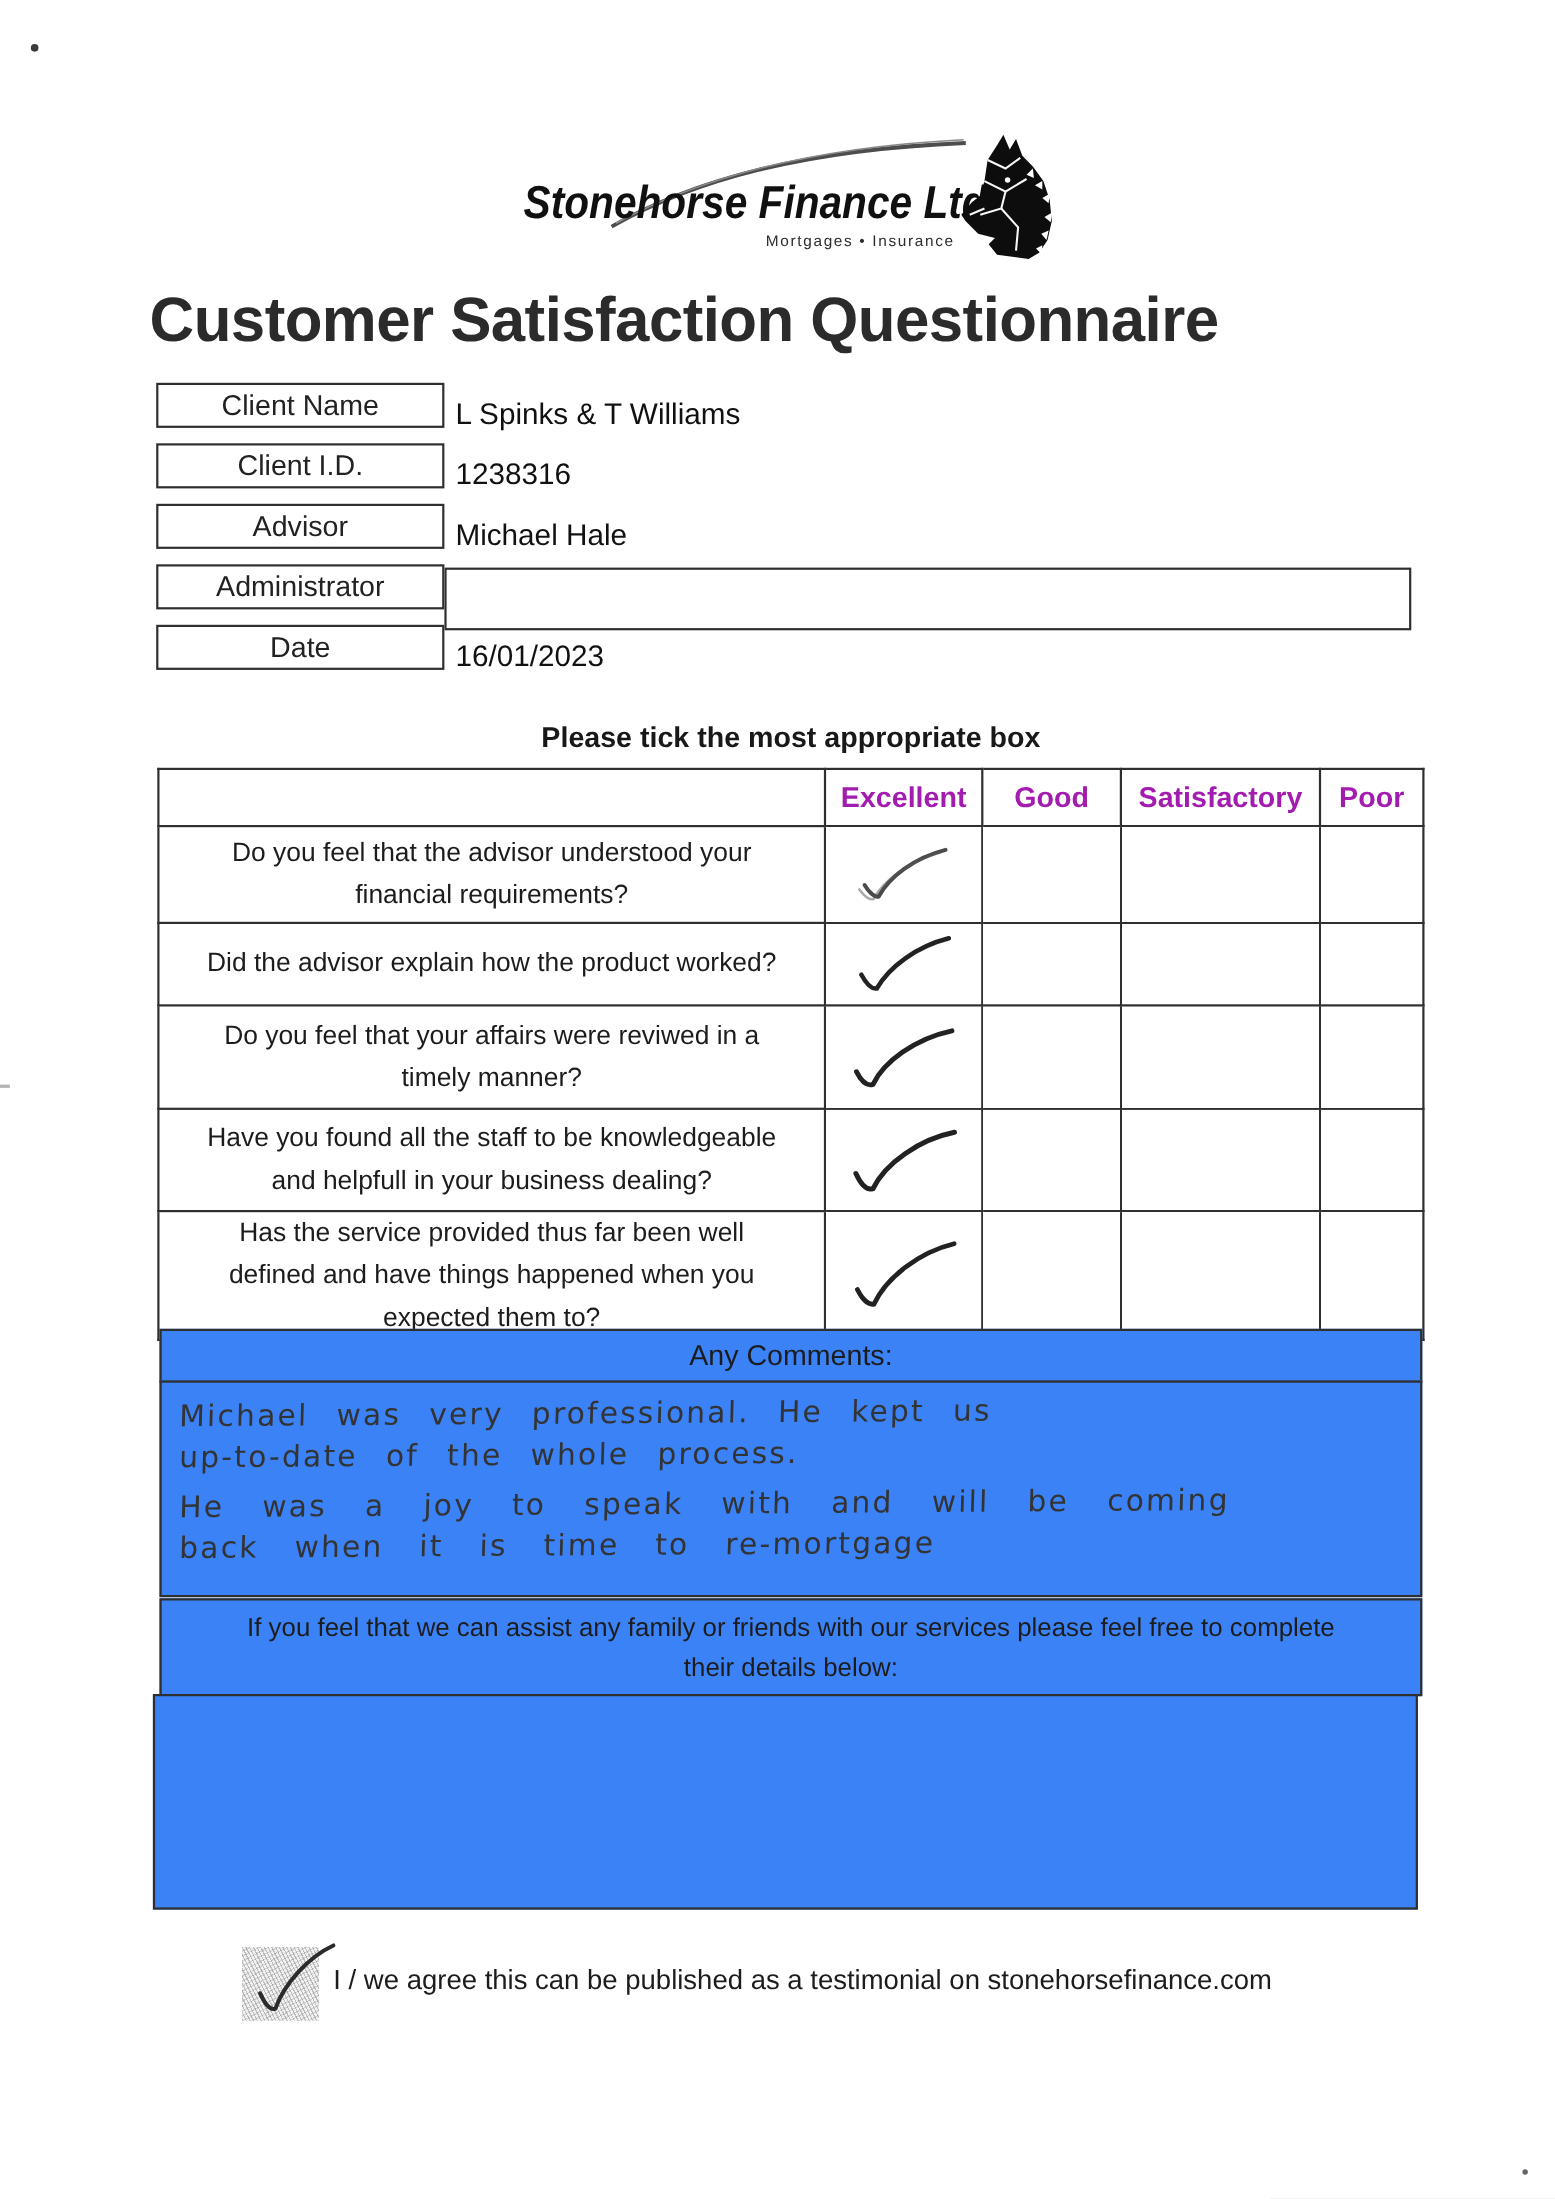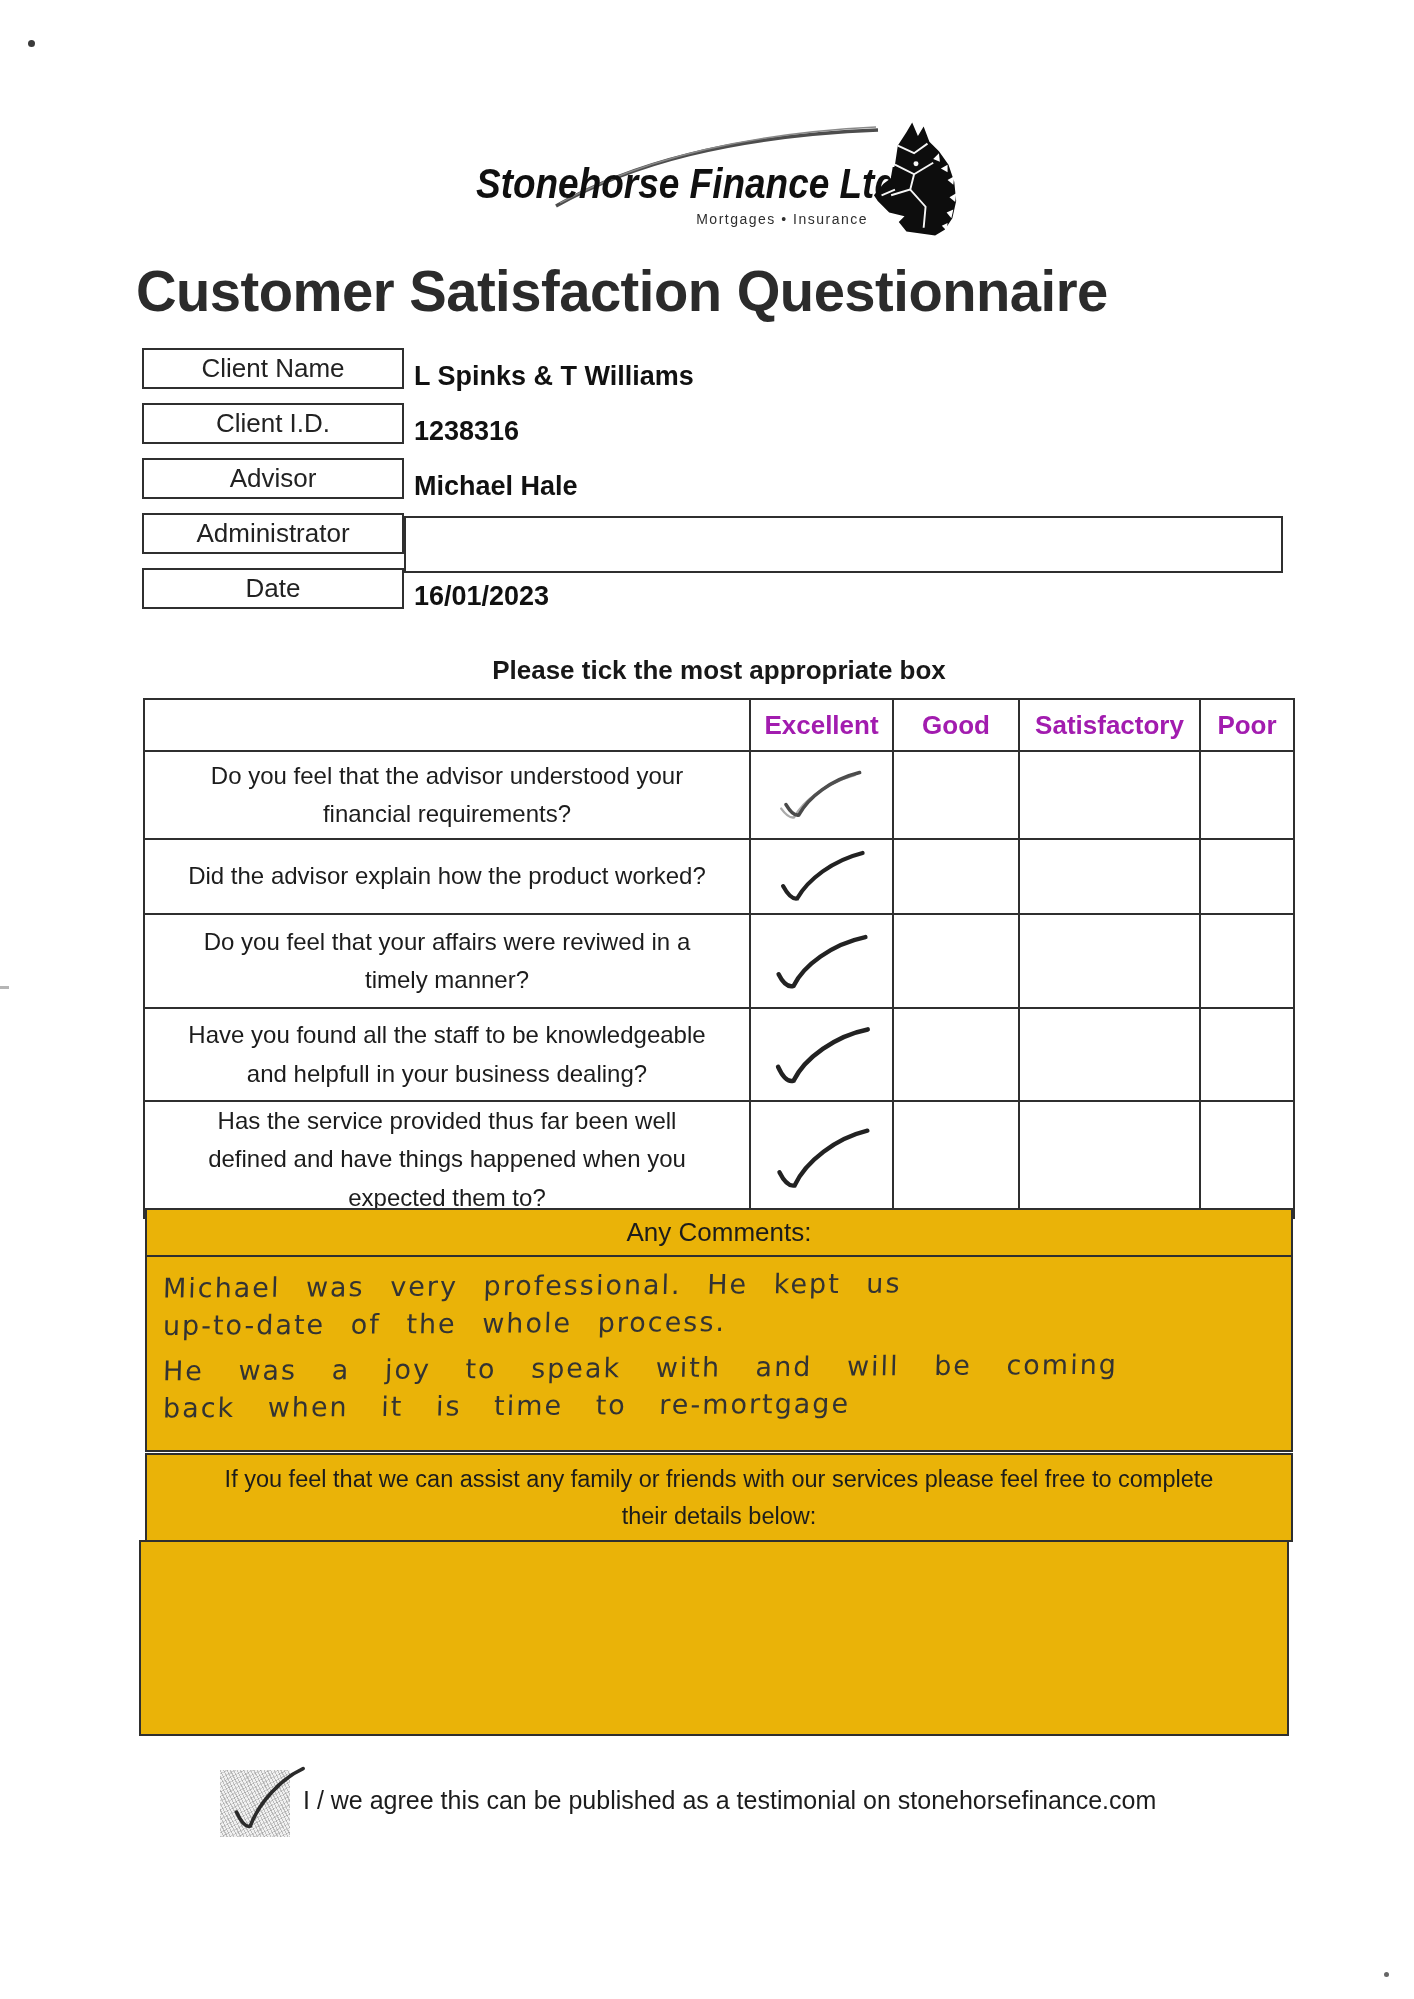--- a/index.html
+++ b/index.html
@@ -29,21 +29,21 @@
     letter-spacing:-.5px;white-space:nowrap;transform:scaleX(.985);transform-origin:left center;
   }
 
   
   .label-box{
     position:absolute;left:142px;width:262px;height:41px;border:2px solid #2f2f2f;
     box-sizing:border-box;display:flex;align-items:center;justify-content:center;
     font-size:26px;color:#222;background:#fff;
   }
   .client-value{
-    position:absolute;left:414px;height:57px;line-height:57px;font-size:27px;font-weight:bold;
+    position:absolute;left:414px;height:57px;line-height:57px;font-size:27px;font-weight:normal;
     color:#111;white-space:nowrap;
   }
   #admin-field{
     left:404px;top:516px;width:879px;height:57px;border:2px solid #2f2f2f;box-sizing:border-box;background:#fff;
   }
 
   #instruction{
     left:145px;top:655px;width:1148px;text-align:center;font-size:26px;font-weight:bold;color:#181818;
   }
 
@@ -56,21 +56,21 @@
   }
   #ratings th{font-size:26px;font-weight:600;color:#a21caf;text-align:center;}
   .q-cell{
     font-size:24px;color:#1c1c1c;text-align:center;line-height:1.6;padding:0 42px !important;margin-top:32px;
   }
   .rate-cell{text-align:center;vertical-align:middle;position:relative;}
   .tick{display:inline-block;vertical-align:middle;}
 
   
   .row-box{
-    position:absolute;left:145px;width:1148px;border:2px solid #2f2f2f;box-sizing:border-box;background:#eab308;
+    position:absolute;left:145px;width:1148px;border:2px solid #2f2f2f;box-sizing:border-box;background:#3b82f6;
   }
   #comments-header{top:1208px;height:49px;display:flex;align-items:center;justify-content:center;
     font-size:26px;color:#1c1c1c;}
   #comments-box{top:1255px;height:197px;}
   .hand{
     position:absolute;left:16px;font-size:27px;color:#333;letter-spacing:2px;word-spacing:15px;
     font-family:"DejaVu Sans",sans-serif;transform:rotate(-.4deg) skewX(-2deg);white-space:nowrap;
   }
   #referral-box{top:1453px;height:89px;display:flex;align-items:center;justify-content:center;}
   #referral-note{width:1040px;text-align:center;font-size:23.5px;color:#1c1c1c;line-height:1.55;}

